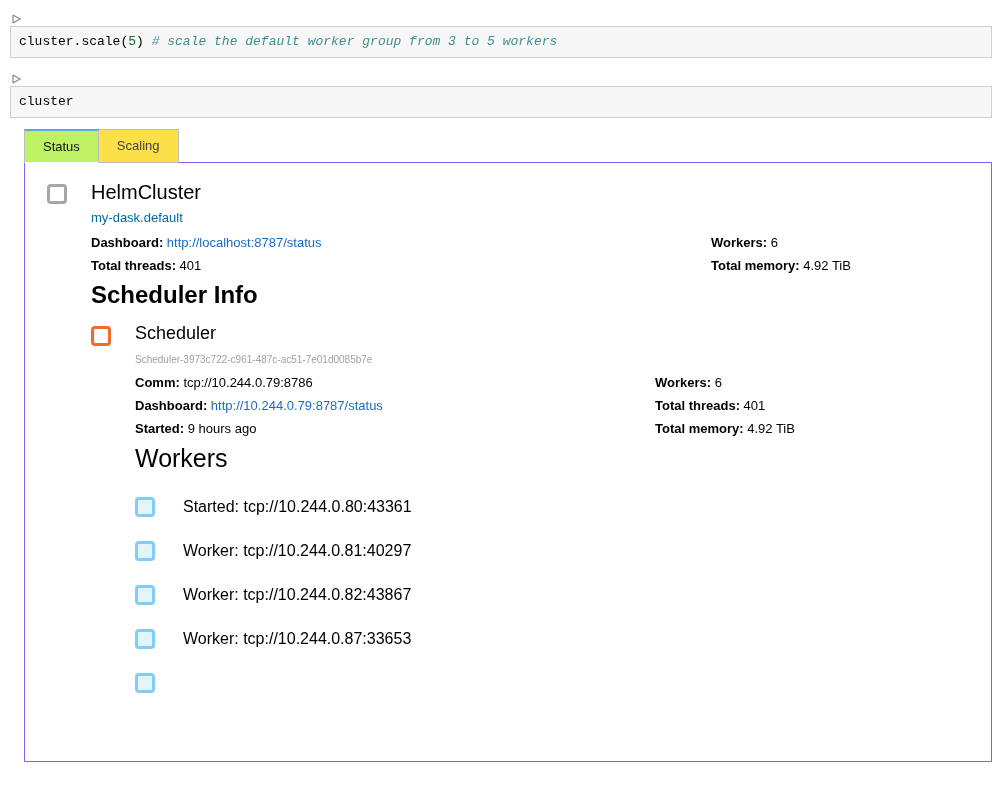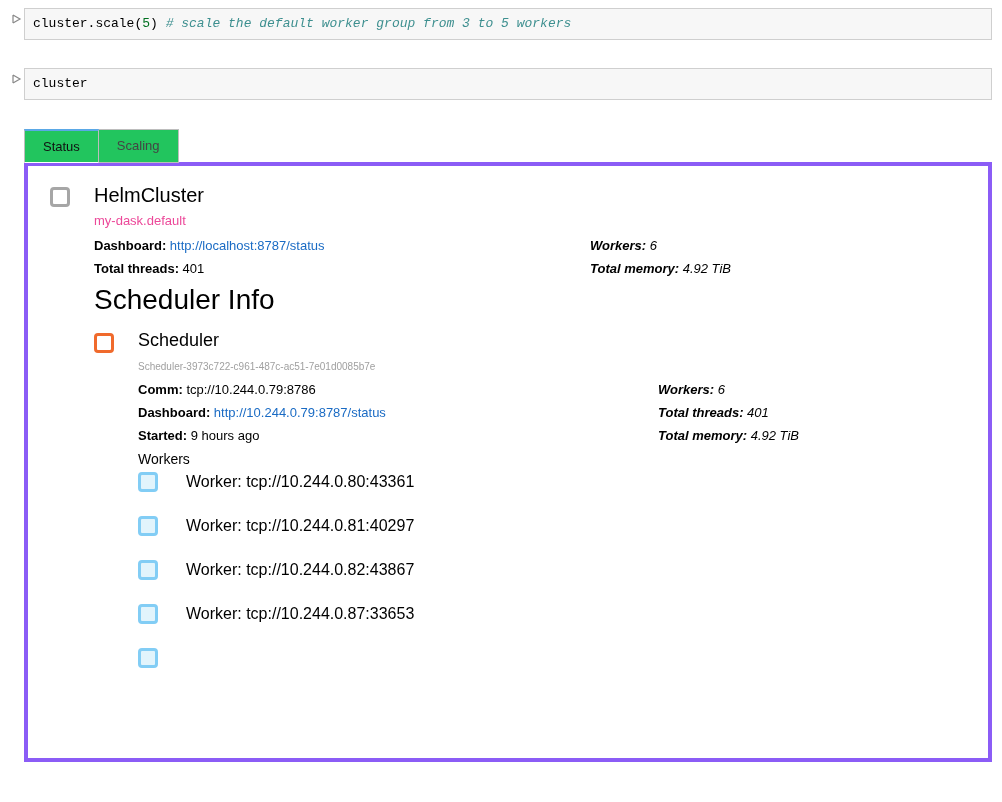--- a/index.html
+++ b/index.html
@@ -9,21 +9,22 @@
     }
     body {
       font-family: -apple-system, BlinkMacSystemFont, "Segoe UI", Helvetica, Arial, sans-serif;
       font-size: 13px;
       color: #000;
       background: #fff;
       padding: 8px 10px;
     }
     .cell {
       display: flex;
-      margin-bottom: 28px;
+      margin-bottom: 10px;
+      flex-direction: column;
     }
     .cell-run-icon {
       width: 14px;
       color: #777;
       padding-top: 6px;
       padding-right: 2px;
       text-align: right;
       font-size: 10px;
     }
     .cell-input {
@@ -43,38 +44,38 @@
       margin-left: 14px;
     }
     .tabs {
       display: flex;
       position: relative;
       z-index: 2;
     }
     .tab {
       padding: 8px 18px;
       border: 1px solid #bdbdbd;
-      background: #22c55e;
+      background: #fde047;
       font-size: 13px;
       color: #444;
       cursor: pointer;
       position: relative;
       top: 1px;
     }
     .tab.active {
-      background: #22c55e;
+      background: #bef264;
       border-top: 2px solid #5aa8e6;
       border-bottom: 1px solid #fff;
       color: #111;
     }
     .tab:not(.active) {
       border-left: none;
     }
     .panel {
-      border: 4px solid #8b5cf6;
+      border: 1px solid #8b5cf6;
       padding: 18px 20px 28px 22px;
       min-height: 600px;
     }
 
     .block {
       display: flex;
       align-items: flex-start;
     }
     .sq-icon {
       width: 20px;
@@ -97,47 +98,46 @@
     .block-body {
       margin-left: 24px;
       flex: 1;
     }
     h2.title-main {
       font-size: 20px;
       font-weight: 400;
       margin-bottom: 6px;
     }
     .subtitle-grey {
-      color: #ec4899;
+      color: #0369a1;
       font-size: 13px;
       margin-bottom: 10px;
     }
     .info-row {
       display: flex;
       margin-bottom: 8px;
       font-size: 13px;
     }
     .info-left {
-      width: 496px;
+      width: 620px;
     }
     .info-right {
       flex: 1;
-      font-style: italic;
     }
     .info-label {
       font-weight: 700;
     }
     a.link {
       color: #1a6bc4;
       text-decoration: none;
     }
 
     h2.section-title {
-      font-size: 28px;
-      font-weight: 400;
+      font-size: 24px;
+      font-weight: 700;
       margin-top: 6px;
       margin-bottom: 14px;
     }
     .worker-row {
       display: flex;
       align-items: center;
       margin-bottom: 24px;
     }
     .worker-row .sq-icon {
       margin-top: 0;
@@ -154,24 +154,24 @@
     }
     .sched-info .info-left {
       width: 520px;
     }
     .sched-id {
       font-size: 10px;
       color: #a0a0a0;
       margin-bottom: 10px;
     }
     .workers-title {
-      font-size: 14px;
+      font-size: 25px;
       font-weight: 400;
       margin-top: 6px;
-      margin-bottom: 5px;
+      margin-bottom: 24px;
     }
   </style>
 </head>
 <body>
 
 <div class="cell">
   <div class="cell-run-icon">
     <svg width="10" height="10" viewBox="0 0 10 10">
         <path d="M1 1 L1 9 M1 1 L8 5 L1 9" fill="none" stroke="#888" stroke-width="1.2"></path>
       </svg>
@@ -259,21 +259,21 @@
                   <span class="info-label">Total memory: </span><span>4.92 TiB</span>
                 </div>
               </div>
             </div>
 
             <div class="workers-title">Workers</div>
 
             <div id="workers-container">
                 <div class="worker-row">
                   <div class="sq-icon sq-blue"></div>
-                  <div class="worker-label">Worker: tcp://10.244.0.80:43361</div>
+                  <div class="worker-label">Started: tcp://10.244.0.80:43361</div>
                 </div>
                 <div class="worker-row">
                   <div class="sq-icon sq-blue"></div>
                   <div class="worker-label">Worker: tcp://10.244.0.81:40297</div>
                 </div>
                 <div class="worker-row">
                   <div class="sq-icon sq-blue"></div>
                   <div class="worker-label">Worker: tcp://10.244.0.82:43867</div>
                 </div>
                 <div class="worker-row">

